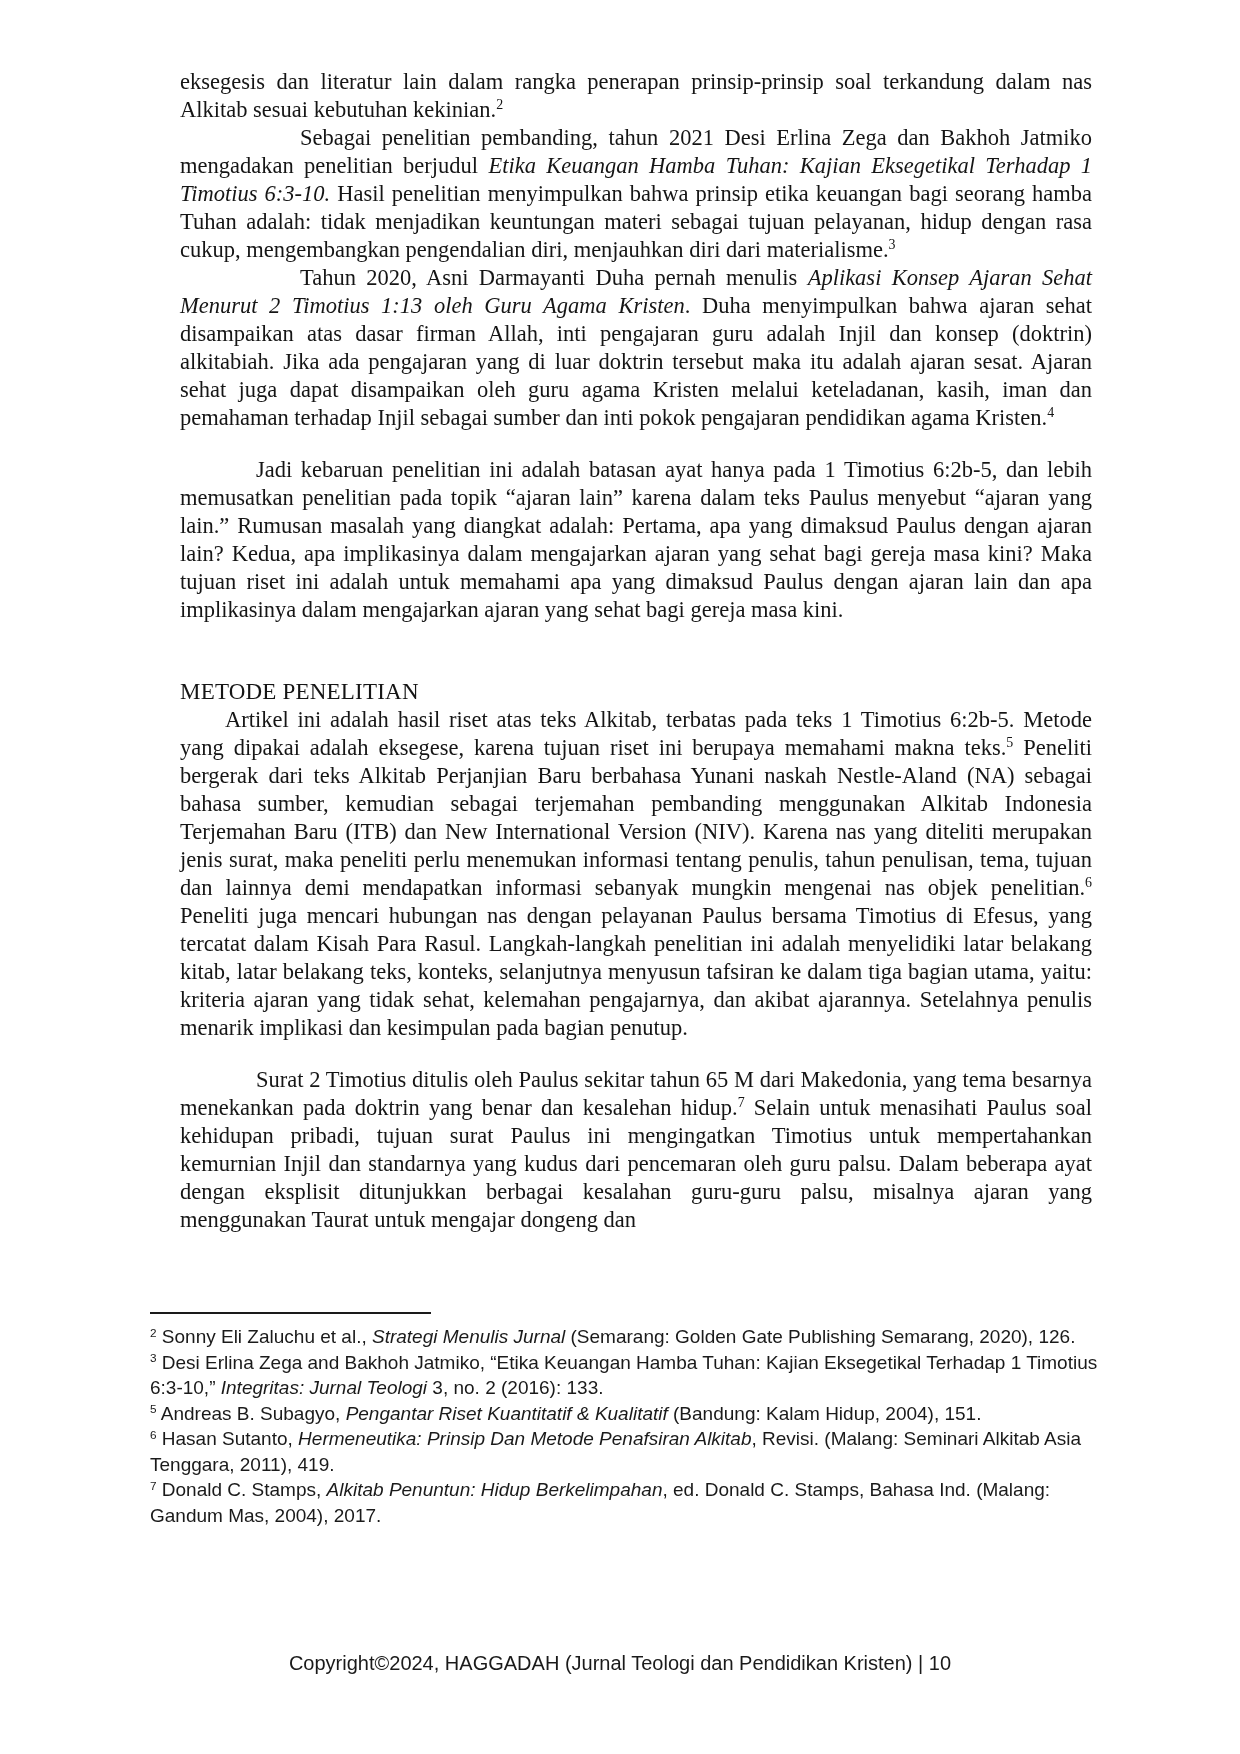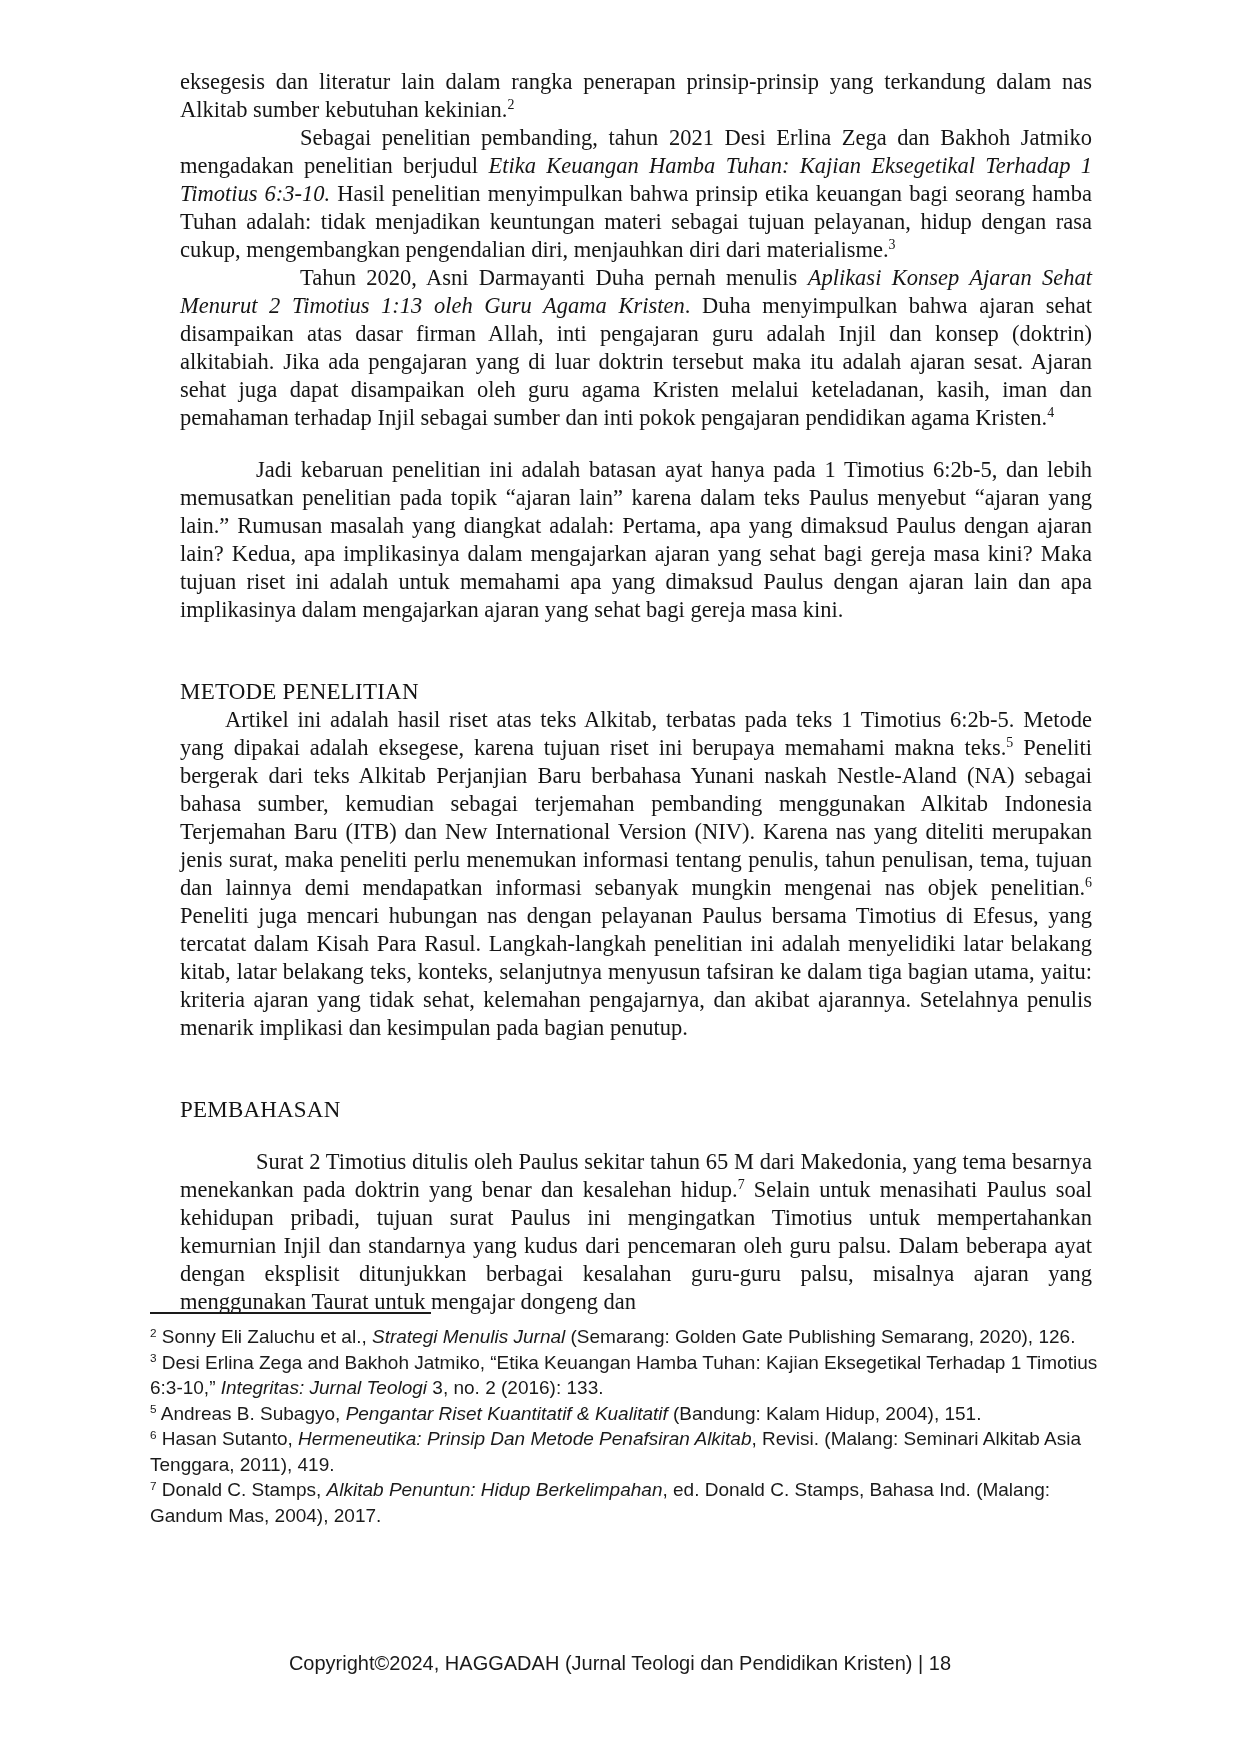--- a/index.html
+++ b/index.html
@@ -74,37 +74,36 @@
     font-size: 20px;
     line-height: 26px;
     color: #1a1a1a;
   }
 </style>
 </head>
 <body>
 
 <div class="page">
   <div class="body-block" id="article-body">
-      <p class="para indent-none"><span>eksegesis dan literatur lain dalam rangka penerapan prinsip-prinsip yang terkandung dalam nas Alkitab sumber kebutuhan kekinian.</span><sup class="ref">2</sup></p>
+      <p class="para indent-none"><span>eksegesis dan literatur lain dalam rangka penerapan prinsip-prinsip soal terkandung dalam nas Alkitab sesuai kebutuhan kekinian.</span><sup class="ref">2</sup></p>
       <p class="para indent-xl"><span>Sebagai penelitian pembanding, tahun 2021 Desi Erlina Zega dan Bakhoh Jatmiko mengadakan penelitian berjudul </span><em>Etika Keuangan Hamba Tuhan: Kajian Eksegetikal Terhadap 1 Timotius 6:3-10.</em><span> Hasil penelitian menyimpulkan bahwa prinsip etika keuangan bagi seorang hamba Tuhan adalah: tidak menjadikan keuntungan materi sebagai tujuan pelayanan, hidup dengan rasa cukup, mengembangkan pengendalian diri, menjauhkan diri dari materialisme.</span><sup class="ref">3</sup></p>
       <p class="para indent-xl"><span>Tahun 2020, Asni Darmayanti Duha pernah menulis </span><em>Aplikasi Konsep Ajaran Sehat Menurut 2 Timotius 1:13 oleh Guru Agama Kristen</em><span>. Duha menyimpulkan bahwa ajaran sehat disampaikan atas dasar firman Allah, inti pengajaran guru adalah Injil dan konsep (doktrin) alkitabiah. Jika ada pengajaran yang di luar doktrin tersebut maka itu adalah ajaran sesat. Ajaran sehat juga dapat disampaikan oleh guru agama Kristen melalui keteladanan, kasih, iman dan pemahaman terhadap Injil sebagai sumber dan inti pokok pengajaran pendidikan agama Kristen.</span><sup class="ref">4</sup></p>
       <p class="para indent-lg"><span>Jadi kebaruan penelitian ini adalah batasan ayat hanya pada 1 Timotius 6:2b-5, dan lebih memusatkan penelitian pada topik “ajaran lain” karena dalam teks Paulus menyebut “ajaran yang lain.” Rumusan masalah yang diangkat adalah: Pertama, apa yang dimaksud Paulus dengan ajaran lain? Kedua, apa implikasinya dalam mengajarkan ajaran yang sehat bagi gereja masa kini? Maka tujuan riset ini adalah untuk memahami apa yang dimaksud Paulus dengan ajaran lain dan apa implikasinya dalam mengajarkan ajaran yang sehat bagi gereja masa kini.</span></p>
       <h2 class="section-heading">METODE PENELITIAN</h2>
       <p class="para indent-md"><span>Artikel ini adalah hasil riset atas teks Alkitab, terbatas pada teks 1 Timotius 6:2b-5. Metode yang dipakai adalah eksegese, karena tujuan riset ini berupaya memahami makna teks.</span><sup class="ref">5</sup><span> Peneliti bergerak dari teks Alkitab Perjanjian Baru berbahasa Yunani naskah Nestle-Aland (NA) sebagai bahasa sumber, kemudian sebagai terjemahan pembanding menggunakan Alkitab Indonesia Terjemahan Baru (ITB) dan New International Version (NIV). Karena nas yang diteliti merupakan jenis surat, maka peneliti perlu menemukan informasi tentang penulis, tahun penulisan, tema, tujuan dan lainnya demi mendapatkan informasi sebanyak mungkin mengenai nas objek penelitian.</span><sup class="ref">6</sup><span> Peneliti juga mencari hubungan nas dengan pelayanan Paulus bersama Timotius di Efesus, yang tercatat dalam Kisah Para Rasul. Langkah-langkah penelitian ini adalah menyelidiki latar belakang kitab, latar belakang teks, konteks, selanjutnya menyusun tafsiran ke dalam tiga bagian utama, yaitu: kriteria ajaran yang tidak sehat, kelemahan pengajarnya, dan akibat ajarannya. Setelahnya penulis menarik implikasi dan kesimpulan pada bagian penutup.</span></p>
-      <h2 class="section-heading">PEMBAHASAN</h2>
       <p class="para indent-lg"><span>Surat 2 Timotius ditulis oleh Paulus sekitar tahun 65 M dari Makedonia, yang tema besarnya menekankan pada doktrin yang benar dan kesalehan hidup.</span><sup class="ref">7</sup><span> Selain untuk menasihati Paulus soal kehidupan pribadi, tujuan surat Paulus ini mengingatkan Timotius untuk mempertahankan kemurnian Injil dan standarnya yang kudus dari pencemaran oleh guru palsu. Dalam beberapa ayat dengan eksplisit ditunjukkan berbagai kesalahan guru-guru palsu, misalnya ajaran yang menggunakan Taurat untuk mengajar dongeng dan</span></p>
     </div>
 
   <div class="fn-block">
     <div class="fn-separator"></div>
     <div id="footnote-list">
         <p class="footnote"><sup class="fn-marker">2</sup> <span>Sonny Eli Zaluchu et al., </span><em>Strategi Menulis Jurnal</em><span> (Semarang: Golden Gate Publishing Semarang, 2020), 126.</span></p>
         <p class="footnote"><sup class="fn-marker">3</sup> <span>Desi Erlina Zega and Bakhoh Jatmiko, “Etika Keuangan Hamba Tuhan: Kajian Eksegetikal Terhadap 1 Timotius 6:3-10,” </span><em>Integritas: Jurnal Teologi</em><span> 3, no. 2 (2016): 133.</span></p>
         <p class="footnote"><sup class="fn-marker">5</sup> <span>Andreas B. Subagyo, </span><em>Pengantar Riset Kuantitatif &amp; Kualitatif</em><span> (Bandung: Kalam Hidup, 2004), 151.</span></p>
         <p class="footnote"><sup class="fn-marker">6</sup> <span>Hasan Sutanto, </span><em>Hermeneutika: Prinsip Dan Metode Penafsiran Alkitab</em><span>, Revisi. (Malang: Seminari Alkitab Asia Tenggara, 2011), 419.</span></p>
         <p class="footnote"><sup class="fn-marker">7</sup> <span>Donald C. Stamps, </span><em>Alkitab Penuntun: Hidup Berkelimpahan</em><span>, ed. Donald C. Stamps, Bahasa Ind. (Malang: Gandum Mas, 2004), 2017.</span></p>
       </div>
   </div>
 
   <div class="page-footer">
-    <span>Copyright©2024, HAGGADAH (Jurnal Teologi dan Pendidikan Kristen) | 18</span>
+    <span>Copyright©2024, HAGGADAH (Jurnal Teologi dan Pendidikan Kristen) | 10</span>
   </div>
 </div>
 
 </body></html>

